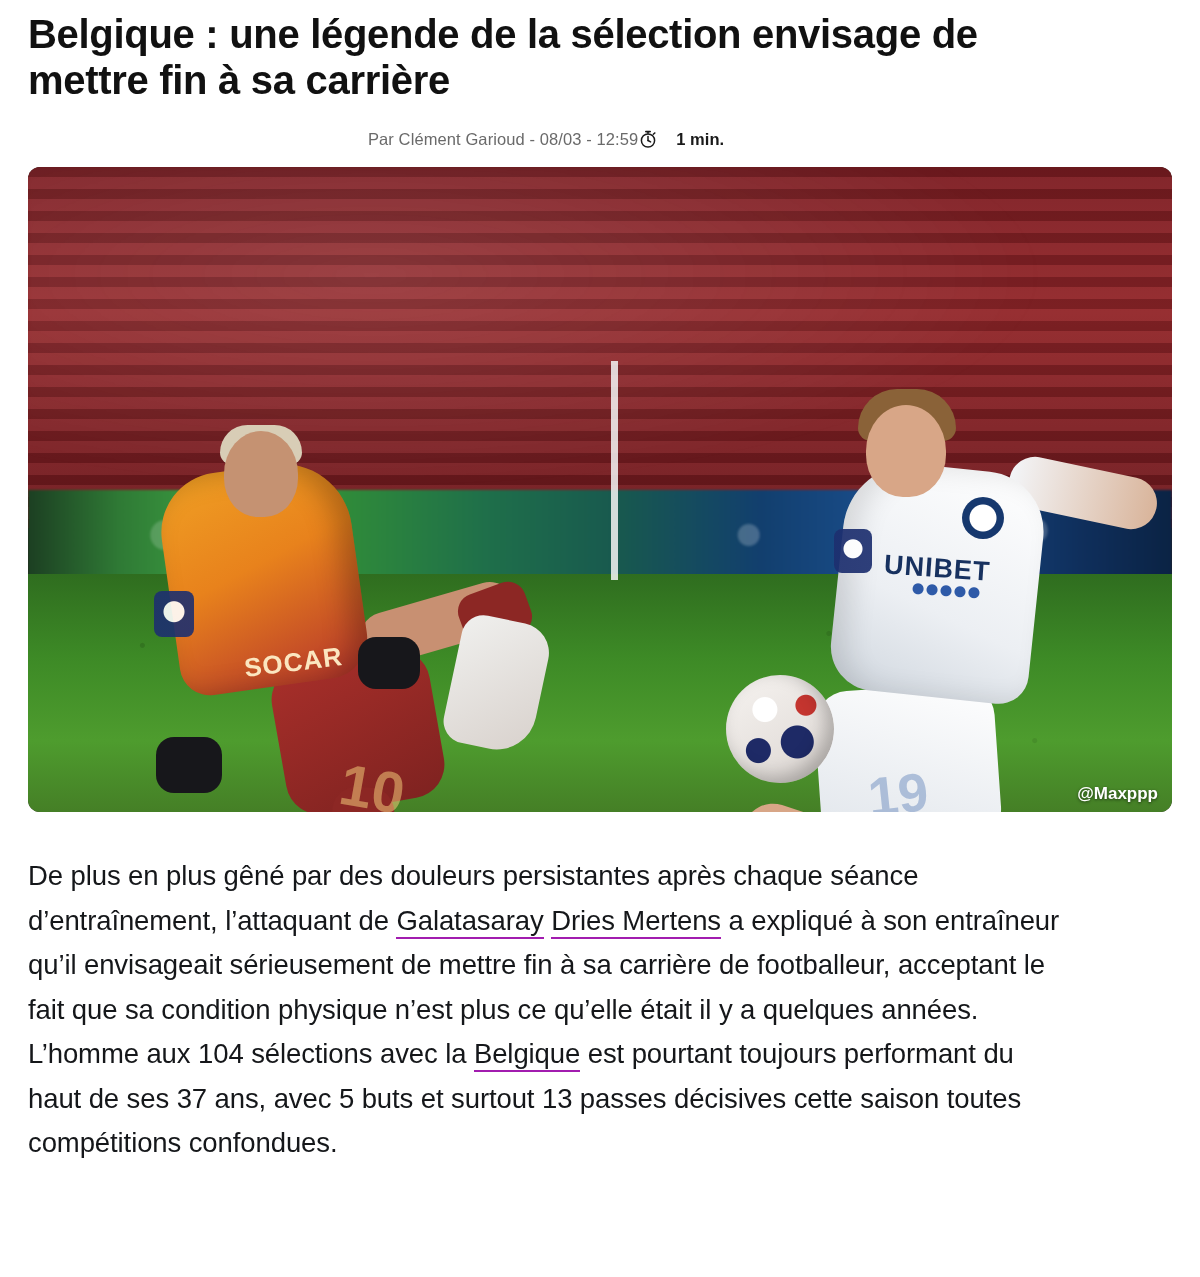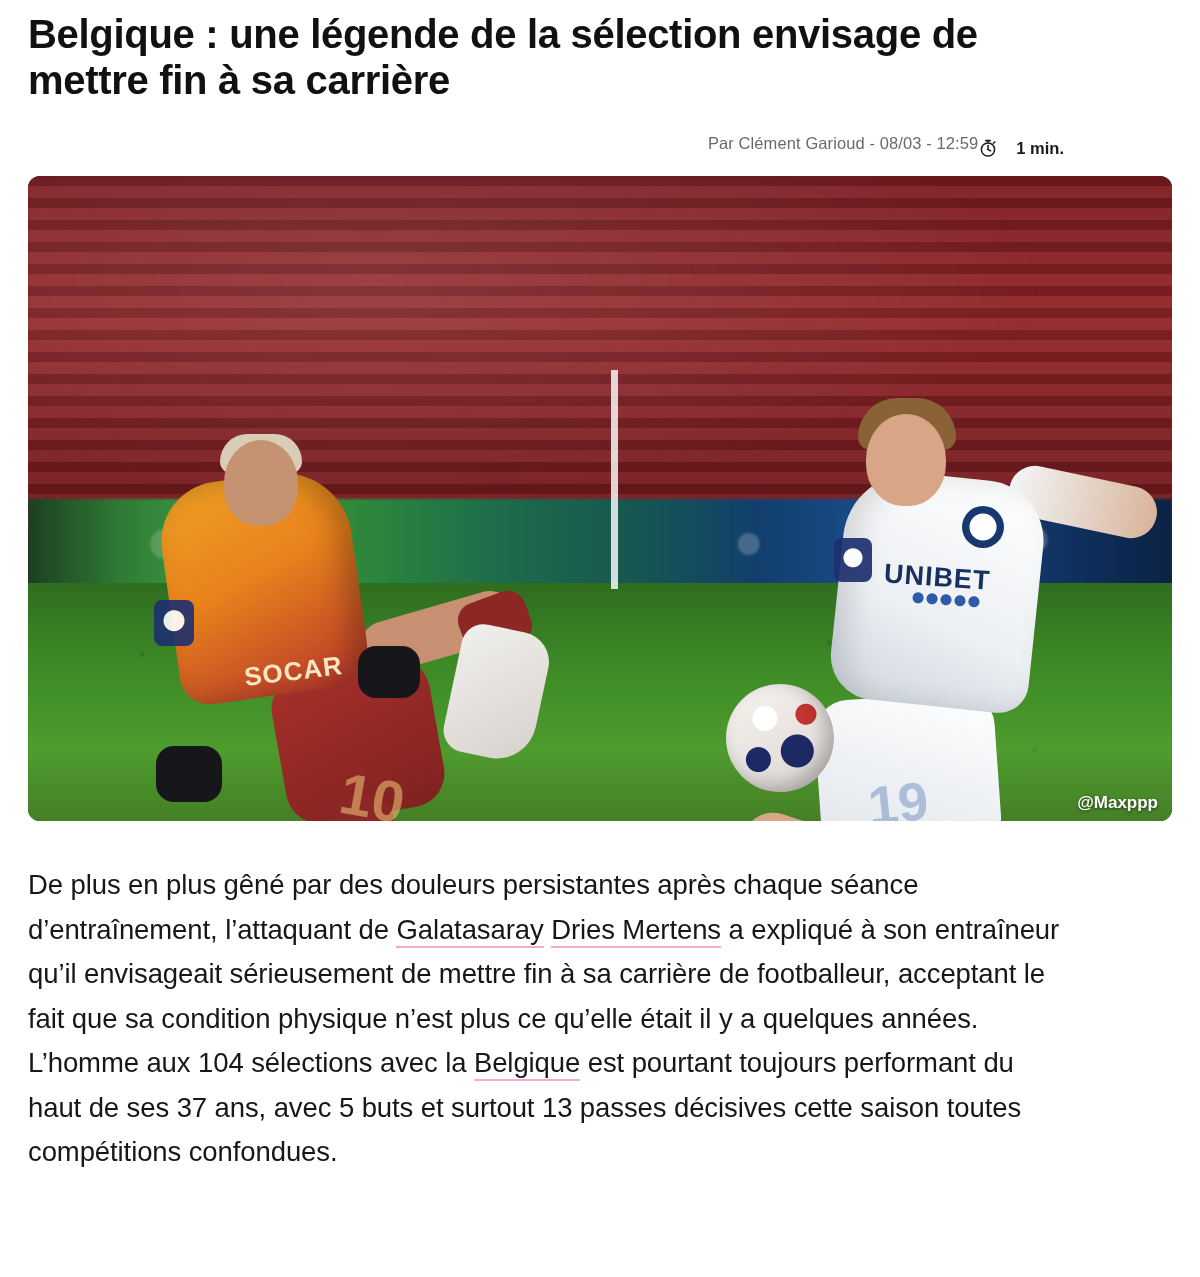--- a/index.html
+++ b/index.html
@@ -27,37 +27,36 @@
     line-height: 1.14;
     font-weight: bold;
     letter-spacing: -0.3px;
     margin: 4px 0 0 0;
     color: #111111;
     max-width: 1080px;
   }
   .byline-row {
     display: flex;
     align-items: center;
-    justify-content: flex-end;
+    justify-content: center;
     margin-top: 26px;
     margin-bottom: 18px;
   }
   .byline {
     font-size: 16.5px;
     color: #6a6a6a;
     letter-spacing: 0.1px;
   }
   .readtime {
     display: flex;
     align-items: center;
     gap: 18px;
     font-size: 16.5px;
     font-weight: bold;
     color: #1a1a1a;
-    margin-top: 9px;
   }
   .readtime svg { display: block; }
   .hero {
     position: relative;
     width: 1144px;
     height: 645px;
     border-radius: 12px;
     overflow: hidden;
     background: #2a2320;
   }
@@ -246,21 +245,21 @@
     margin-top: 42px;
     font-size: 27.5px;
     line-height: 1.62;
     color: #15171a;
     letter-spacing: -0.1px;
     max-width: 1144px;
   }
   .article-body a.entity {
     color: #15171a;
     text-decoration: none;
-    border-bottom: 2px solid #f9a8d4;
+    border-bottom: 2px solid #a21caf;
     padding-bottom: 1px;
   }
 </style>
 </head>
 <body>
 
 <div class="page">
 
   <div class="kicker-strip"></div>
 

